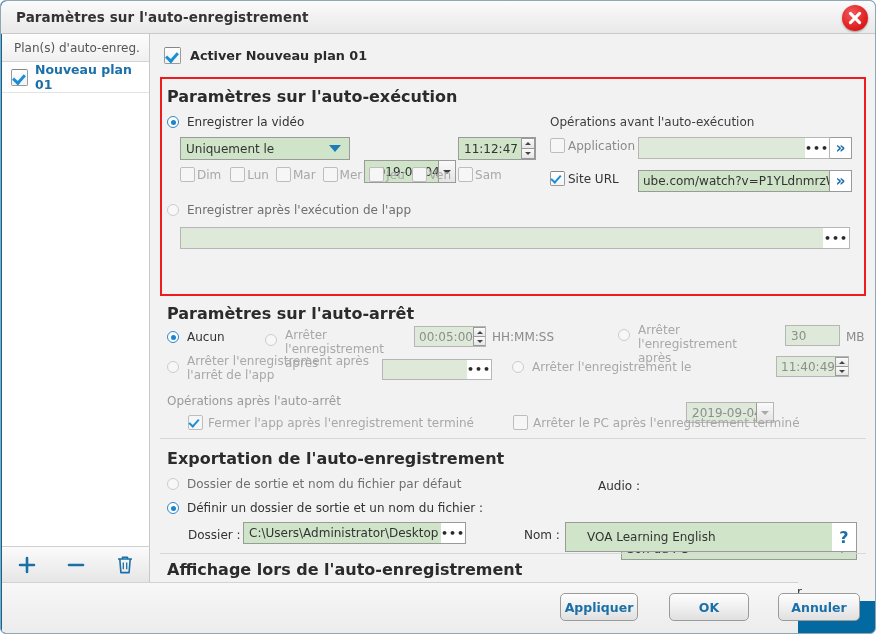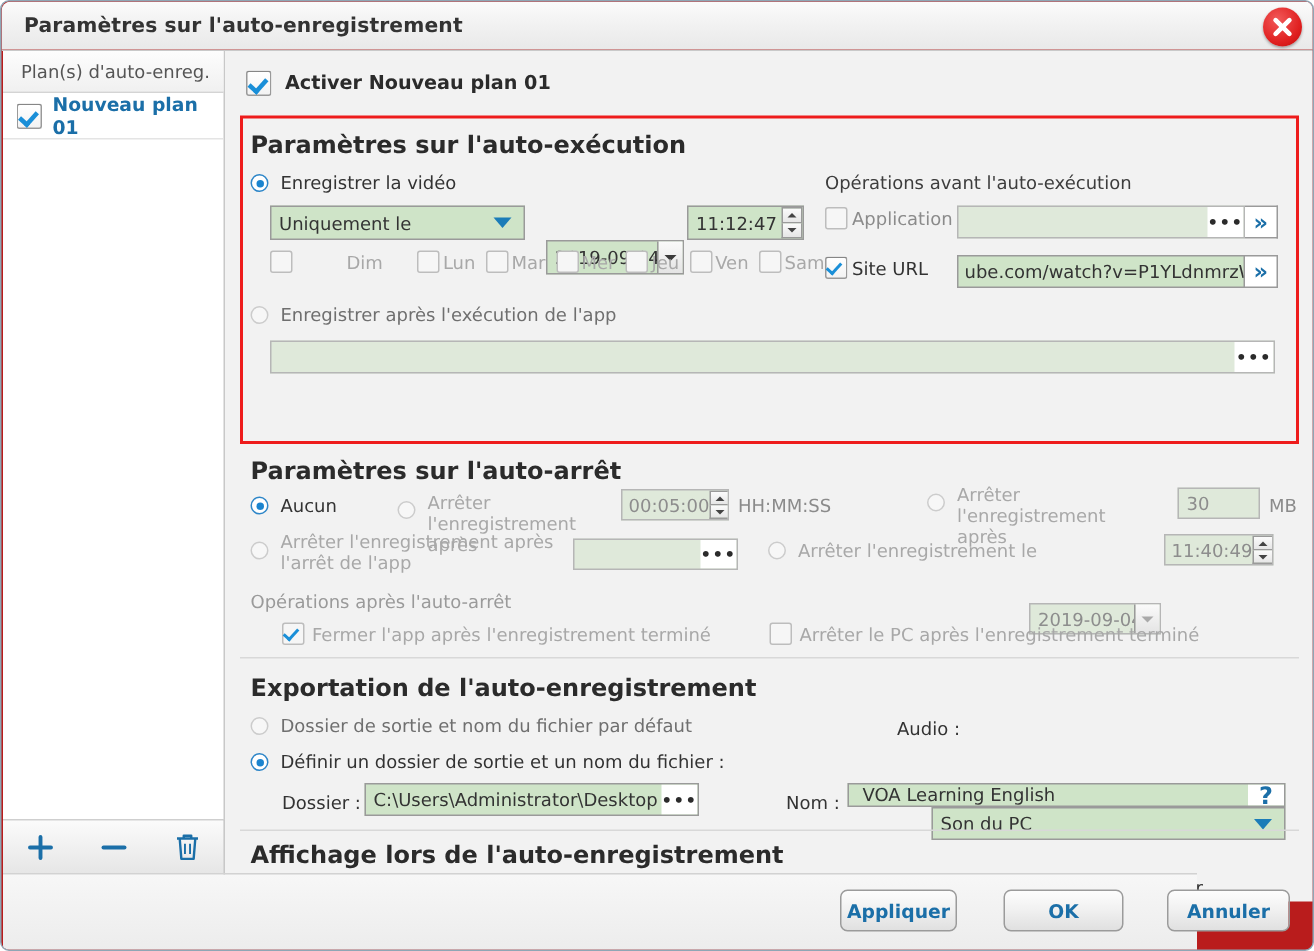--- a/index.html
+++ b/index.html
@@ -10,21 +10,21 @@
     font-family: "DejaVu Sans", "Liberation Sans", sans-serif;
     font-size: 12px;
     color: #2b2b2b;
     -webkit-font-smoothing: none;
   }
   #app {
     position: relative;
     width: 876px;
     height: 634px;
     box-sizing: border-box;
-    background: #b91c1c;
+    background: #0369a1;
     border: 1px solid #8fa6b5;
     border-radius: 6px;
     overflow: hidden;
   }
   
   .titlebar {
     position: absolute;
     left: 0; top: 0;
     width: 876px;
     height: 33px;
@@ -423,21 +423,21 @@
         <div>
             <i class="up"></i>
           </div>
         <div>
             <i class="dn"></i>
           </div>
       </div>
     </div>
 
     <div class="abs row" style="left:30px; top:133px;">
-      <div class="row" style="margin-right:23px;gap:34px;">
+      <div class="row" style="margin-right:9px;">
         <div class="checkbox sm dis"></div>
         <span class="lbl-dis" style="margin-left:2px;">Dim</span>
       </div>
       <div class="row" style="margin-right:7px;">
         <div class="checkbox sm dis"></div>
         <span class="lbl-dis" style="margin-left:2px;">Lun</span>
       </div>
       <div class="row" style="margin-right:7px;">
         <div class="checkbox sm dis"></div>
         <span class="lbl-dis" style="margin-left:2px;">Mar</span>
@@ -588,21 +588,21 @@
       <span class="lbl" style="margin-left:8px;">Définir un dossier de sortie et un nom du fichier :</span>
     </div>
 
     <div class="abs lbl" style="left:38px; top:494px;">Dossier :</div>
     <div class="abs field" style="left:93px; top:488px; width:223px; height:22px; padding-left:0;">
       <span style="padding-left:5px;">C:\Users\Administrator\Desktop</span>
       <div class="dots-btn" style="width:24px;">•••</div>
     </div>
 
     <div class="abs lbl" style="left:374px; top:494px;">Nom :</div>
-    <div class="abs field" style="left:415px; top:488px; width:292px; height:16px; padding-left:4px;">
+    <div class="abs field" style="left:415px; top:488px; width:292px; height:30px; padding-left:16px;">
       <span style="padding-left:5px;">VOA Learning English</span>
       <div class="qbtn">?</div>
     </div>
 
     <hr class="sep" style="left:10px; top:519px; width:706px;">
 
     <div class="abs section-title" style="left:17px; top:526px;">Affichage lors de l'auto-enregistrement</div>
 
     <div class="abs row" style="left:12px; top:551px;">
       <div class="radio dis"></div>

